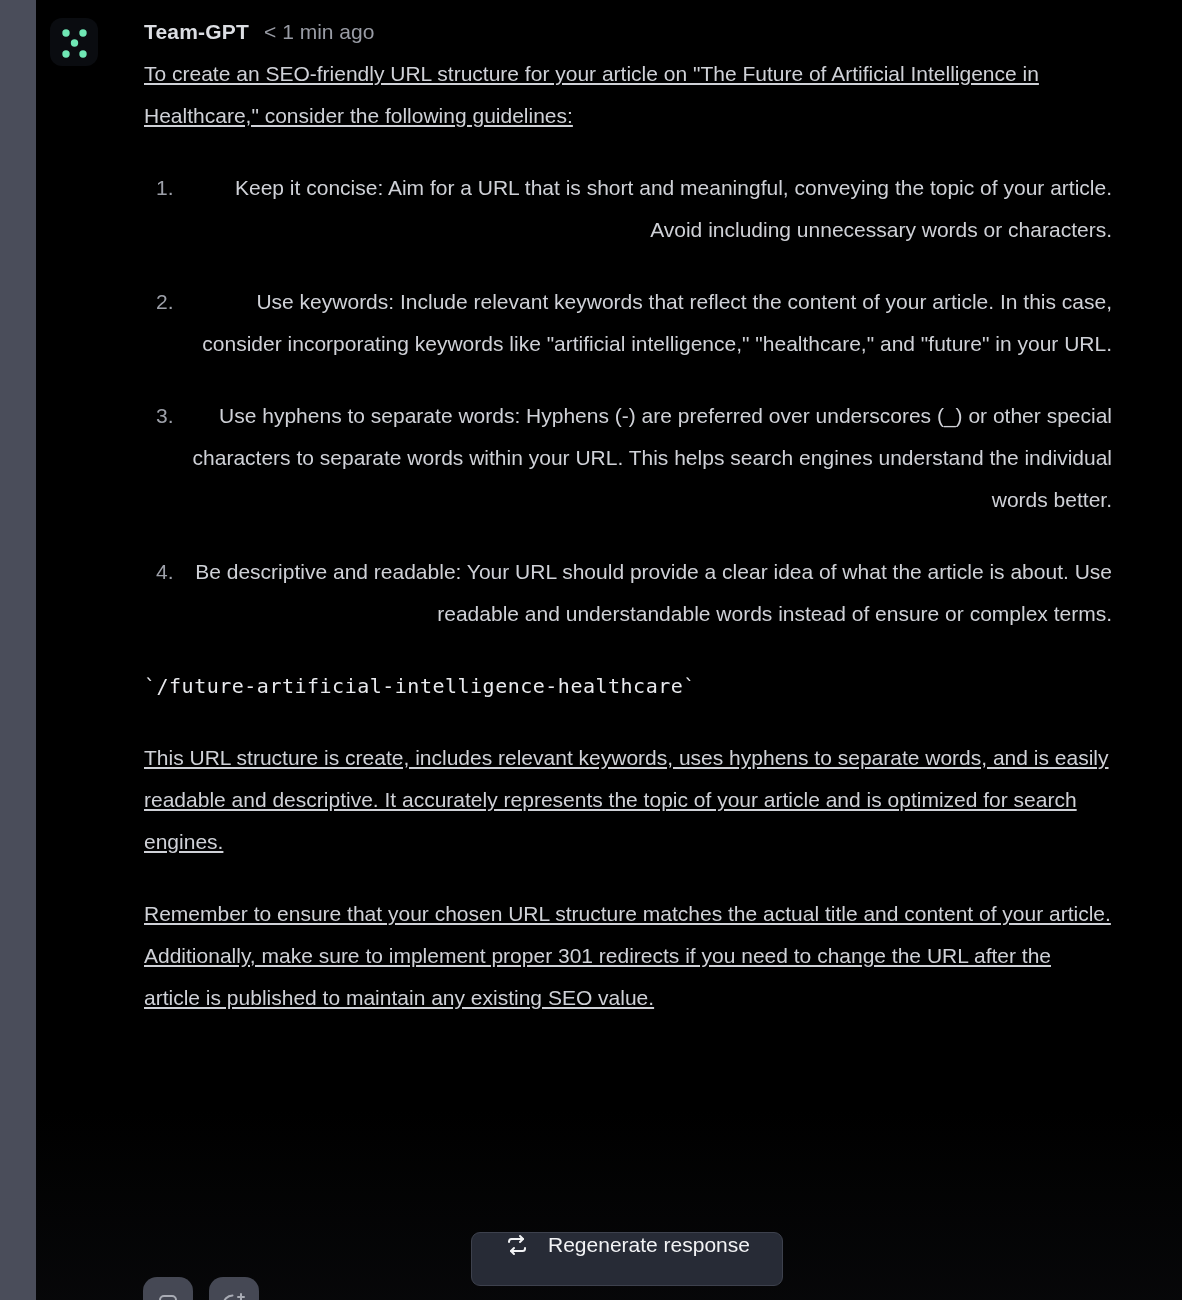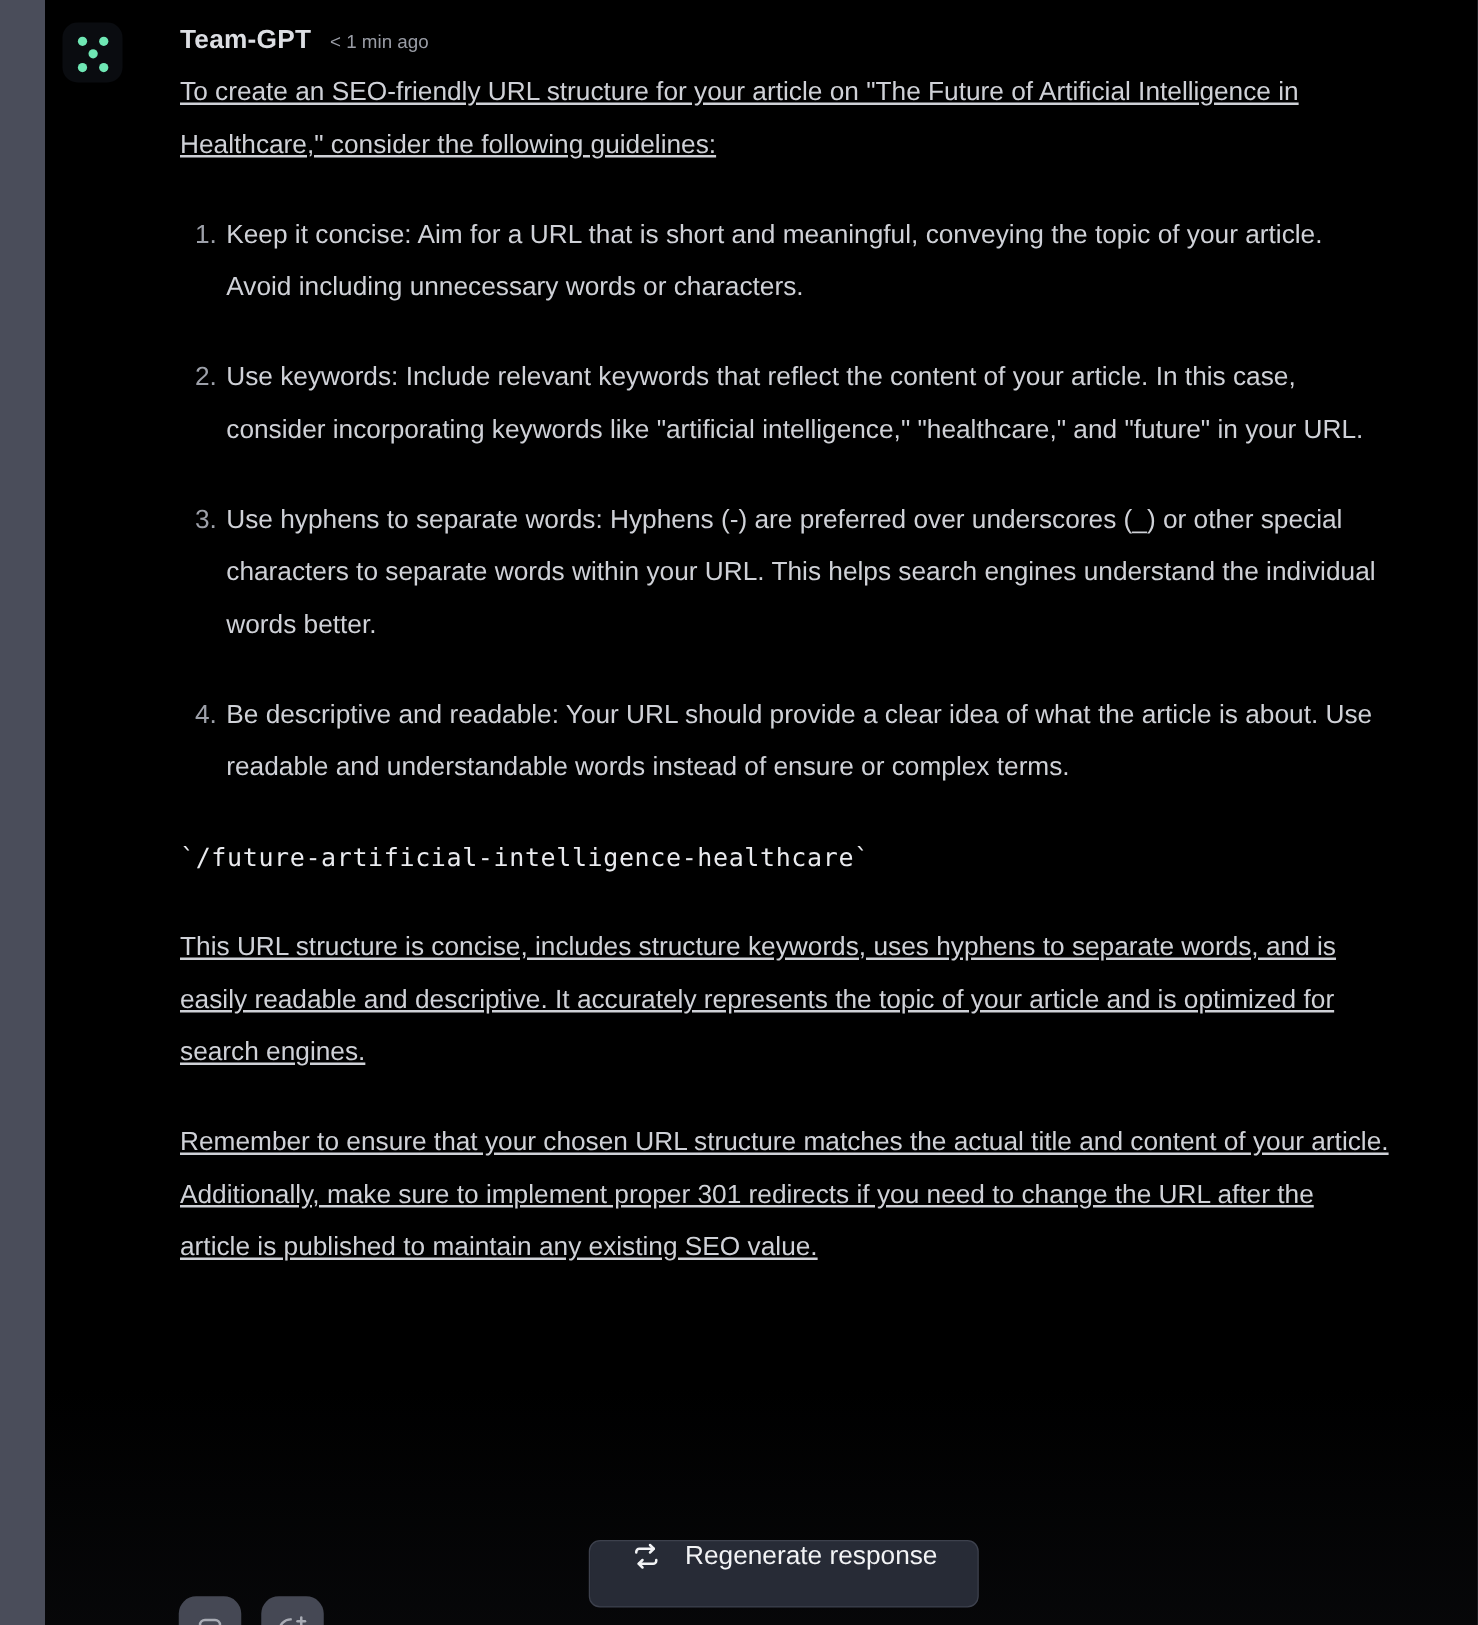--- a/index.html
+++ b/index.html
@@ -46,21 +46,21 @@
     margin-bottom: 9px;
   }
   .author {
     font-size: 21px;
     font-weight: 700;
     color: #dcdee3;
     letter-spacing: 0.2px;
   }
   .timestamp {
     margin-left: 15px;
-    font-size: 15px;
+    font-size: 21px;
     color: #999ca5;
   }
   .para {
     font-size: 21px;
     line-height: 42px;
     color: #cfd1d7;
     margin-bottom: 30px;
     text-decoration: underline;
   }
   .num-list {
@@ -72,21 +72,21 @@
     line-height: 42px;
     color: #cfd1d7;
     margin-bottom: 30px;
   }
   .list-item:last-child { margin-bottom: 0; }
   .li-num {
     flex: 0 0 37px;
     padding-left: 12px;
     color: #9da0a9;
   }
-  .li-text { flex: 1; }
+  .li-text { flex: 1; text-align: right; }
   .code-line {
     font-family: "DejaVu Sans Mono", "Liberation Mono", monospace;
     font-weight: 400;
     font-size: 20px;
     line-height: 42px;
     color: #e9eaee;
     margin-bottom: 30px;
     letter-spacing: 0.5px;
   }
   .regenerate-btn {
@@ -171,21 +171,21 @@
         </div>
         <div class="list-item">
           <span class="li-num">4.</span>
           <span class="li-text">Be descriptive and readable: Your URL should provide a clear idea of what the article is about. Use readable and understandable words instead of ensure or complex terms.</span>
         </div>
       </div>
 
 
       <div class="code-line">`/future-artificial-intelligence-healthcare`</div>
 
-      <p class="para">This URL structure is concise, includes structure keywords, uses hyphens to separate words, and is easily readable and descriptive. It accurately represents the topic of your article and is optimized for search engines.</p>
+      <p class="para">This URL structure is create, includes relevant keywords, uses hyphens to separate words, and is easily readable and descriptive. It accurately represents the topic of your article and is optimized for search engines.</p>
 
       <p class="para">Remember to ensure that your chosen URL structure matches the actual title and content of your article. Additionally, make sure to implement proper 301 redirects if you need to change the URL after the article is published to maintain any existing SEO value.</p>
 
     </div>
   </div>
 
   <div class="bottom-fade"></div>
 
   <button class="regenerate-btn">
     <span>

